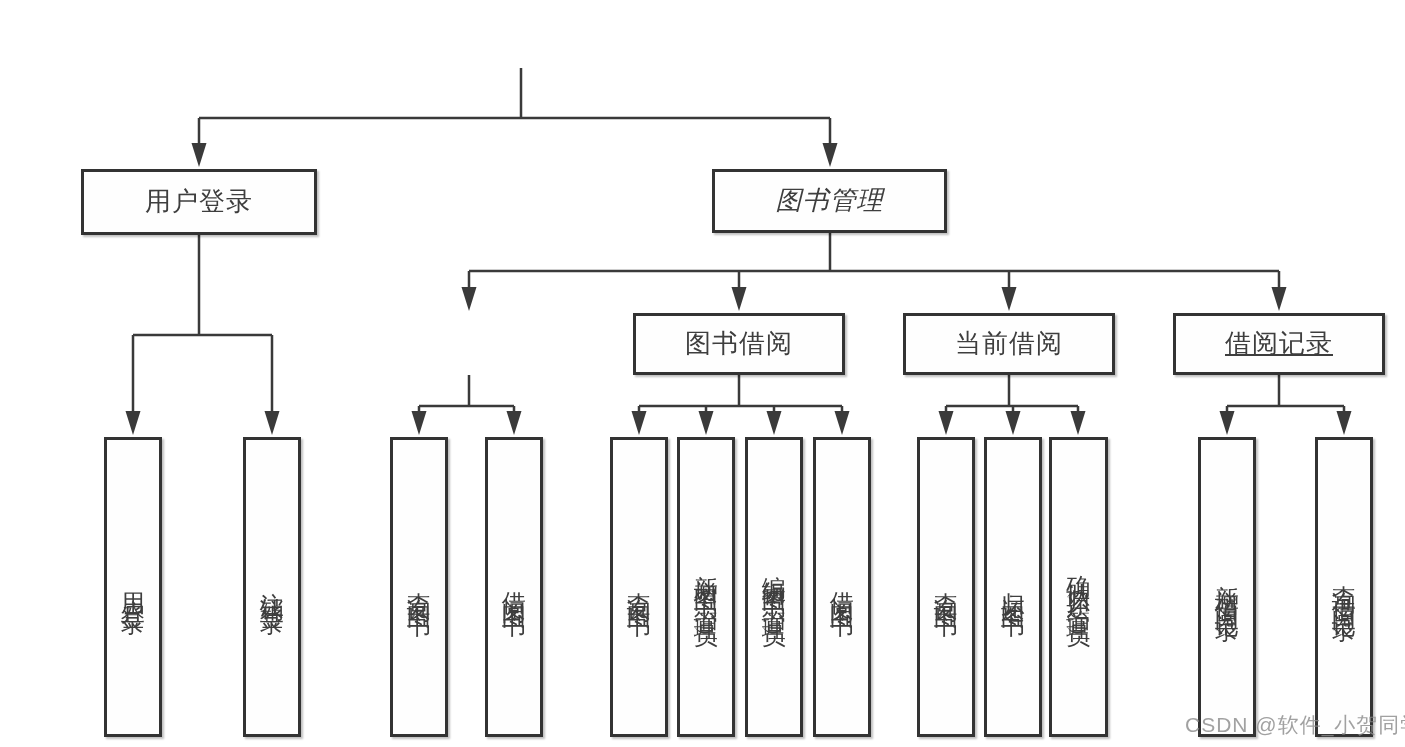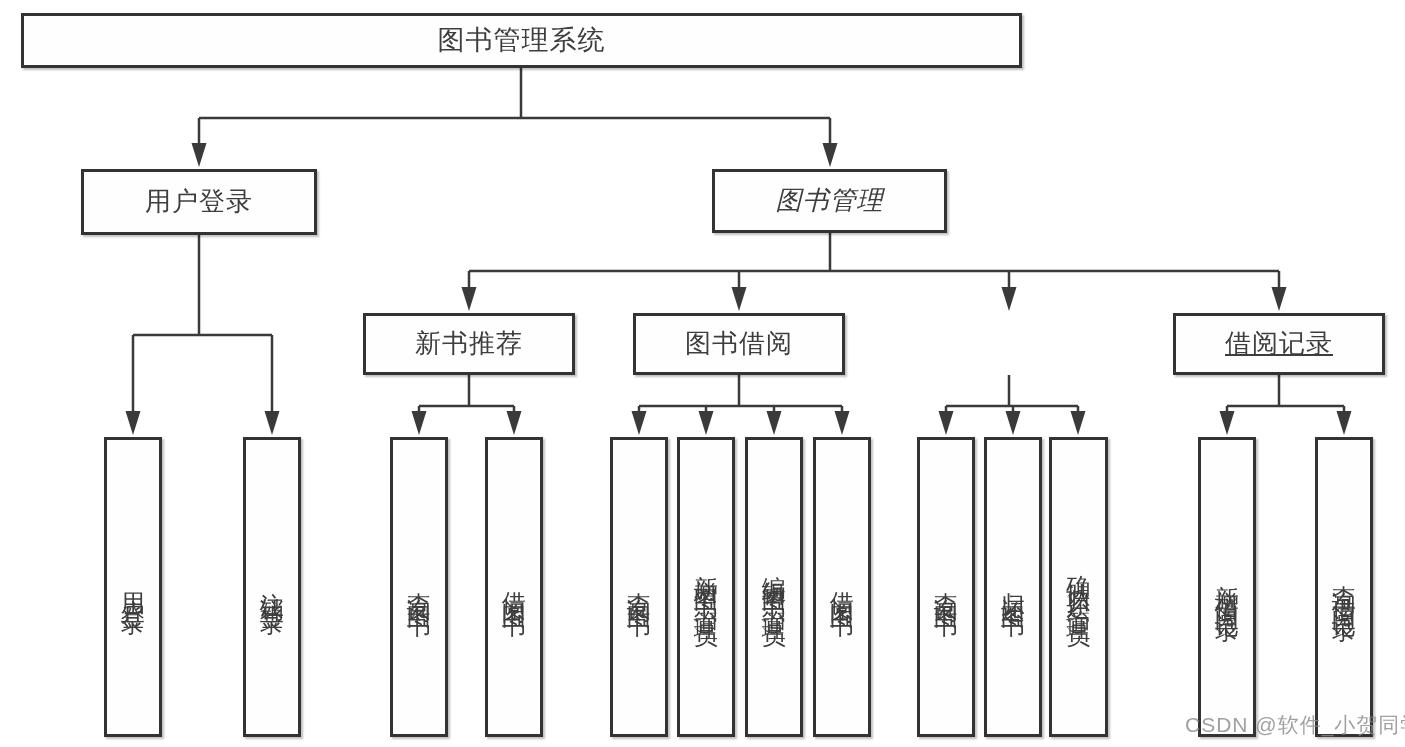--- a/index.html
+++ b/index.html
@@ -70,27 +70,26 @@
       <polygon points="1005.5,411 1020.5,411 1013,435"></polygon>
       <polygon points="1070.5,411 1085.5,411 1078,435"></polygon>
     </g>
     <g>
       <path d="M1279,375 V406 M1227,406 H1344 M1227,406 V414 M1344,406 V414"></path>
       <polygon points="1219.5,411 1234.5,411 1227,435"></polygon>
       <polygon points="1336.5,411 1351.5,411 1344,435"></polygon>
     </g>
   </svg>
 
-  <div class="box h root-box" style="left:21px; top:13px; width:1001px; height:55px;">图书管理系统</div>
 
   <div class="box h" style="left:81px; top:169px; width:236px; height:66px;">用户登录</div>
   <div class="box h" style="left:712px; top:169px; width:235px; height:64px;font-style:italic;">图书管理</div>
 
-  <div class="box h" style="left:363px; top:313px; width:212px; height:62px;">新书推荐</div>
   <div class="box h" style="left:633px; top:313px; width:212px; height:62px;">图书借阅</div>
+  <div class="box h" style="left:903px; top:313px; width:212px; height:62px;">当前借阅</div>
   <div class="box h" style="left:1173px; top:313px; width:212px; height:62px;text-decoration:underline;">借阅记录</div>
 
   <div class="box v" style="left:104px; top:437px; width:58px; height:300px;">用户登录</div>
   <div class="box v" style="left:243px; top:437px; width:58px; height:300px;">注销登录</div>
 
   <div class="box v" style="left:390px; top:437px; width:58px; height:300px;">查询图书</div>
   <div class="box v" style="left:485px; top:437px; width:58px; height:300px;">借阅图书</div>
 
   <div class="box v" style="left:610px; top:437px; width:58px; height:300px;">查询图书</div>
   <div class="box v" style="left:677px; top:437px; width:58px; height:300px;">新增图书（管理员）</div>

